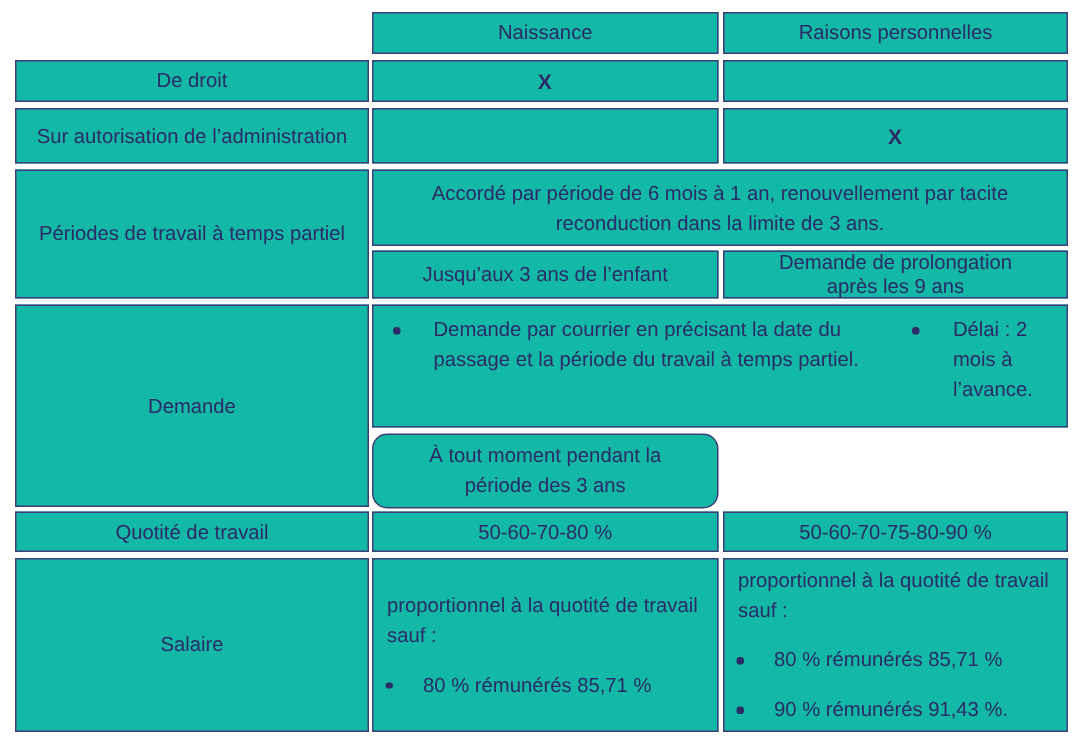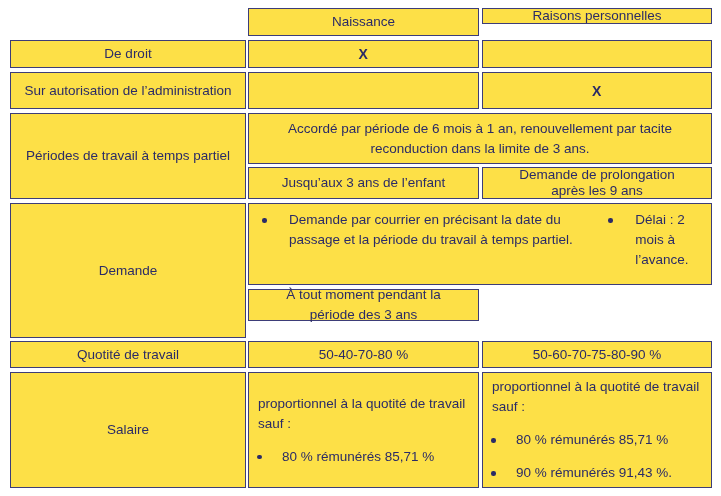--- a/index.html
+++ b/index.html
@@ -7,21 +7,21 @@
     width:721px;height:496px;
     background:#ffffff;
     font-family:"Liberation Sans","DejaVu Sans",sans-serif;
     position:relative;
     overflow:hidden;
   }
   .page{position:absolute;left:0;top:0;width:721px;height:496px;}
   .cell{
     position:absolute;
     box-sizing:border-box;
-    background:#fde047;
+    background:#14b8a6;
     border:1.5px solid #3d3d78;
     color:#2b2b66;
     font-size:13.5px;
     line-height:20px;
     display:flex;
     align-items:center;
     justify-content:center;
     text-align:center;
   }
   .label-cell{font-size:13.5px;}
@@ -63,21 +63,21 @@
   .pad-wrap{padding:0 20px;}
 </style>
 </head>
 <body>
 
 <div class="page">
 
   <div class="cell" style="left:248px;top:8px;width:231px;height:28px;">
     <span>Naissance</span>
   </div>
-  <div class="cell" style="left:482px;top:8px;width:230px;height:16px;">
+  <div class="cell" style="left:482px;top:8px;width:230px;height:28px;">
     <span>Raisons personnelles</span>
   </div>
 
   <div class="cell label-cell" style="left:10px;top:40px;width:236px;height:28px;">
     <span>De droit</span>
   </div>
   <div class="cell" style="left:248px;top:40px;width:231px;height:28px;">
     <span class="xmark">X</span>
   </div>
   <div class="cell" style="left:482px;top:40px;width:230px;height:28px;"></div>
@@ -113,29 +113,29 @@
         </span>
       <span>Demande par courrier en précisant la date du passage et la période du travail à temps partiel.</span>
     </div>
     <div class="bullet-item">
       <span class="dotwrap">
           <span class="dot"></span>
         </span>
       <span>Délai : 2 mois à l’avance.</span>
     </div>
   </div>
-  <div class="cell pad-wrap" style="left:248px;top:289px;width:231px;height:32px;">
+  <div class="cell pad-wrap" style="left:248px;top:289px;width:231px;height:50px;border-radius:10px;">
     <span>À tout moment pendant la période des 3 ans</span>
   </div>
 
   <div class="cell label-cell" style="left:10px;top:341px;width:236px;height:27px;">
     <span>Quotité de travail</span>
   </div>
   <div class="cell" style="left:248px;top:341px;width:231px;height:27px;">
-    <span>50-40-70-80 %</span>
+    <span>50-60-70-80 %</span>
   </div>
   <div class="cell" style="left:482px;top:341px;width:230px;height:27px;text-align:right;">
     <span>50-60-70-75-80-90 %</span>
   </div>
 
   <div class="cell label-cell" style="left:10px;top:372px;width:236px;height:116px;">
     <span>Salaire</span>
   </div>
   <div class="cell salaire-cell" style="left:248px;top:372px;width:231px;height:116px;">
     <span class="intro">proportionnel à la quotité de travail sauf :</span>

